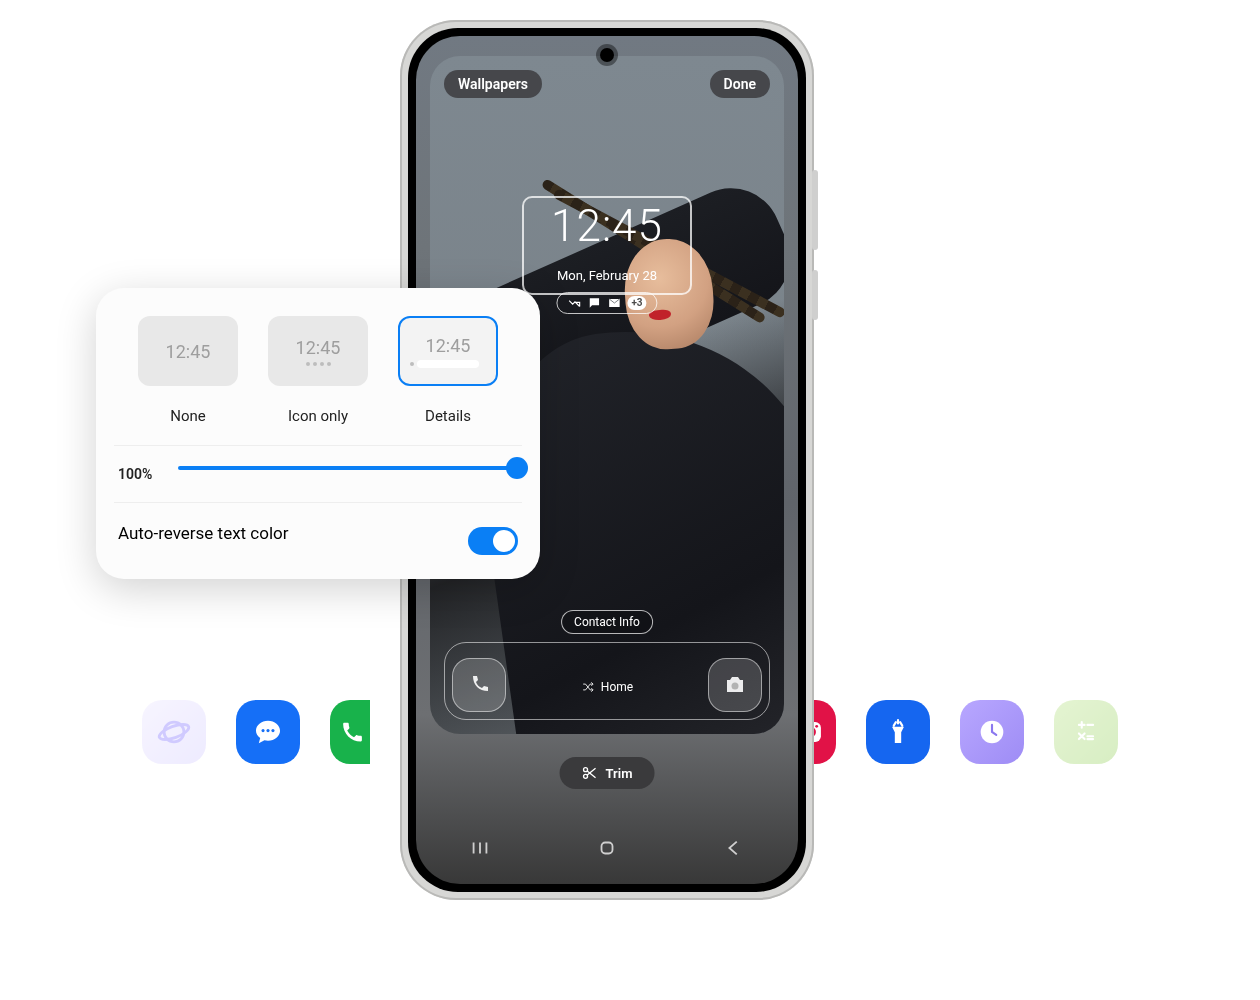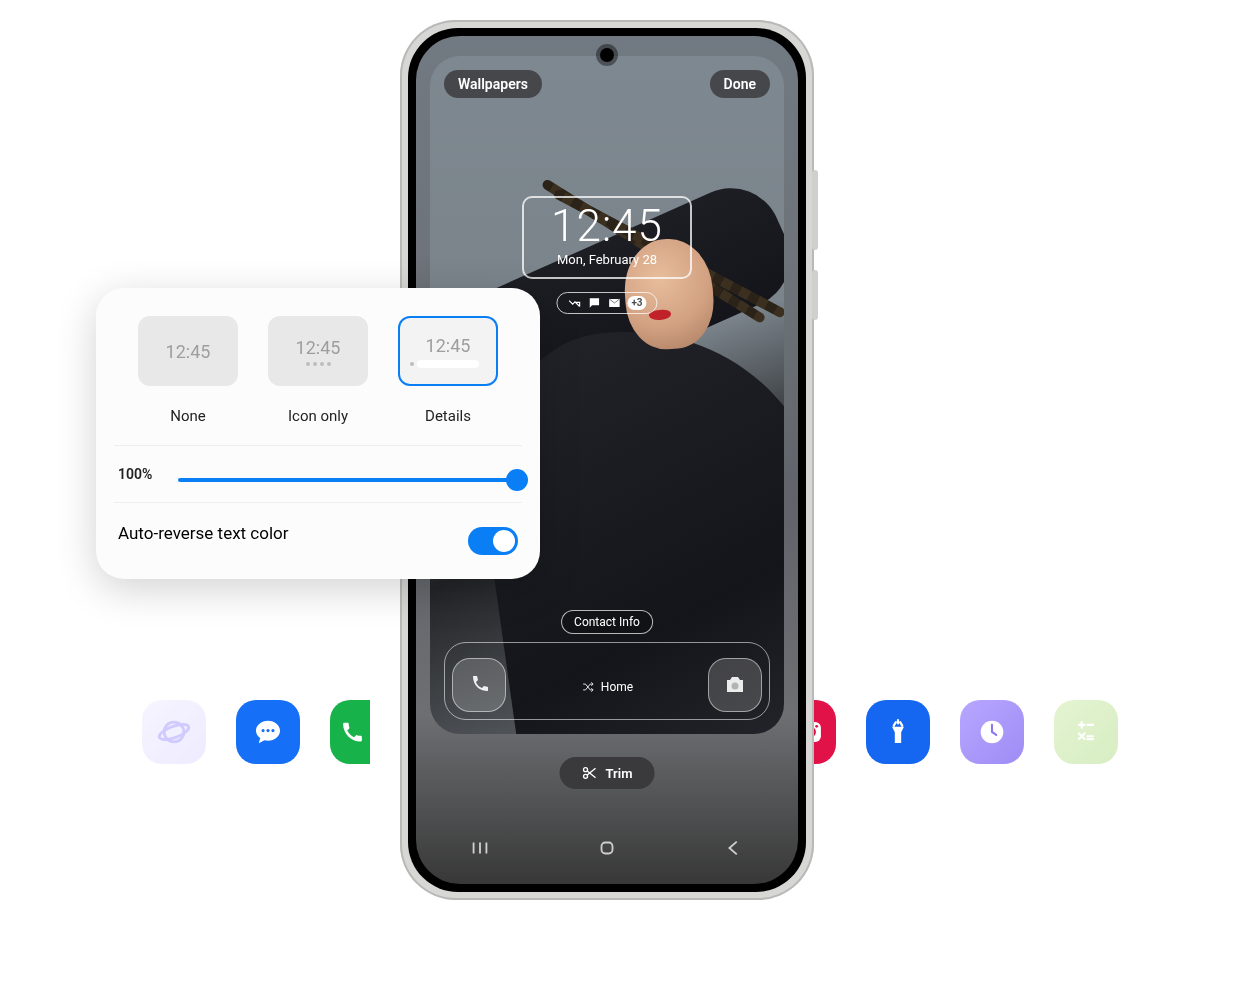--- a/index.html
+++ b/index.html
@@ -61,21 +61,21 @@
   .pill-btn {
     position:absolute; padding:6px 14px; border-radius:18px;
     background:rgba(60,60,64,.85); color:#fff; font-size:14px; font-weight:600;
   }
   .clock-widget {
     position:absolute; left:50%; top:140px; transform:translateX(-50%);
     border:2px solid rgba(255,255,255,.75); border-radius:10px; padding:6px 22px 10px;
     color:#fff; text-align:center; min-width:170px;
   }
   .clock-time { font-size:44px; font-weight:300; letter-spacing:1px; line-height:1; }
-  .clock-date { font-size:13px; margin-top:4px; }
+  .clock-date { font-size:13px; margin-top:20px; }
   .notif-pill {
     position:absolute; left:50%; top:236px; transform:translateX(-50%);
     border:1.5px solid rgba(255,255,255,.75); border-radius:14px; padding:3px 10px;
     display:flex; gap:6px; align-items:center;
   }
   .ni { width:14px; height:14px; fill:#fff; }
   .ni-badge { background:#fff; color:#4c4c4c; border-radius:8px; font-size:10px; font-weight:700; padding:0 4px; line-height:14px;}
 
   .contact-pill {
     position:absolute; left:50%; bottom:100px; transform:translateX(-50%);
@@ -123,21 +123,21 @@
     color:#9e9e9e; font-size:18px; border:2px solid transparent;
   }
   .opt-thumb .dots { display:flex; gap:3px; margin-top:4px;}
   .opt-thumb .dots i{ width:4px;height:4px;border-radius:50%;background:#bdbdbd;}
   .opt-thumb .bar { width:62px; height:8px; border-radius:4px; background:#fff; margin-top:4px; position:relative;}
   .opt-thumb .bar::before{content:"";position:absolute;left:-7px;top:2px;width:4px;height:4px;border-radius:50%;background:#bdbdbd;}
   .opt.selected .opt-thumb { border-color:#0a7ff5; background:#f3f3f3; }
   .opt-label { font-size:15px; color:#222;margin-top:21px; }
   .divider { height:1px; background:#eee; margin:20px -4px; }
   .section-title { font-size:18px; color:#222; margin-bottom:14px; }
-  .slider-row { display:flex; align-items:flex-end; gap:16px; }
+  .slider-row { display:flex; align-items:flex-start; gap:16px; }
   .slider-val { font-size:14px; font-weight:600; color:#222; width:44px;}
   .slider-track { flex:1; height:4px; background:#0a7ff5; border-radius:2px; position:relative;}
   .slider-thumb { position:absolute; right:-10px; top:50%; transform:translateY(-50%); width:22px;height:22px;border-radius:50%;background:#0a7ff5;}
   .toggle-row { display:flex; gap:16px; }
   .toggle-text { flex:1; }
   .toggle-title { font-size:17px; color:#000000; }
   .toggle-desc { font-size:13px; color:#8d8d8d; margin-top:4px; line-height:1.35;}
   .switch { width:50px; height:28px; border-radius:14px; background:#0a7ff5; position:relative; flex-shrink:0; margin-top:4px;}
   .switch::after { content:""; position:absolute; right:3px; top:3px; width:22px; height:22px; border-radius:50%; background:#fff;}
 

